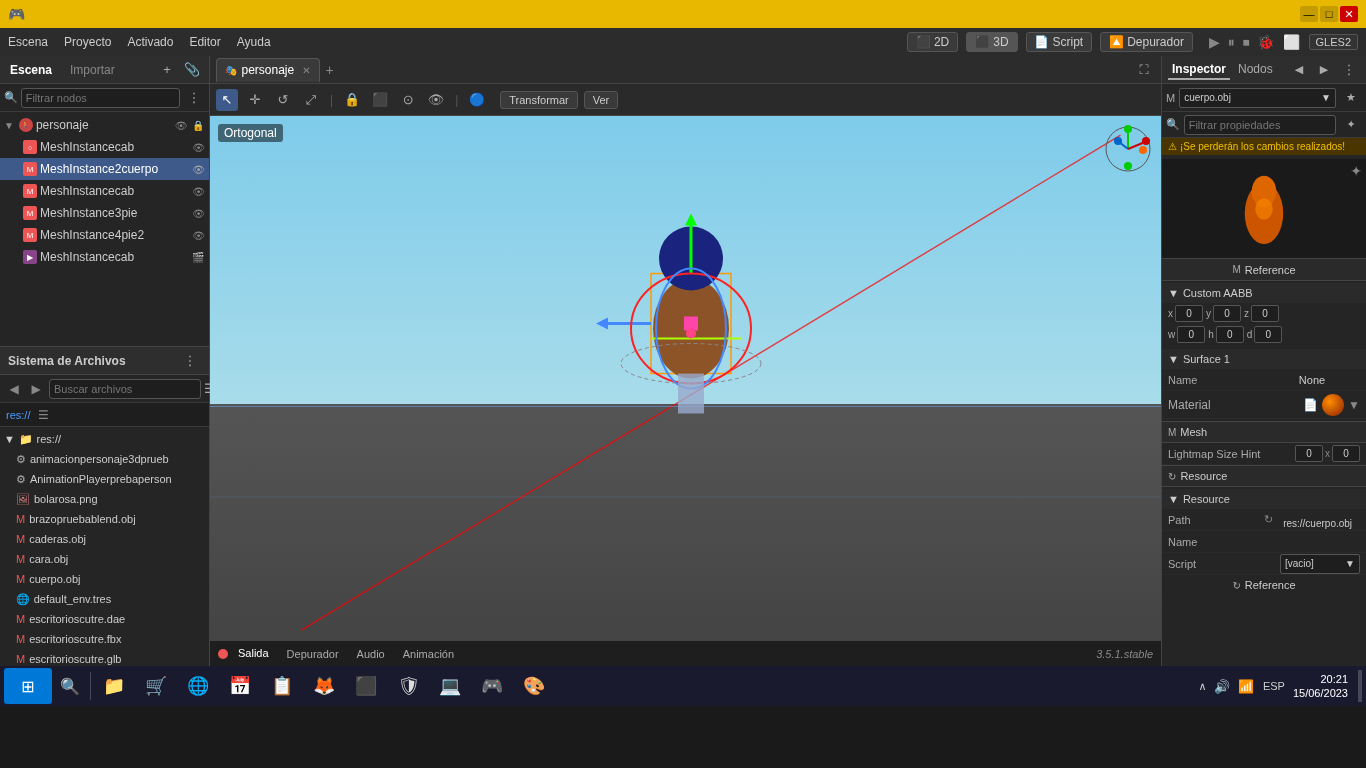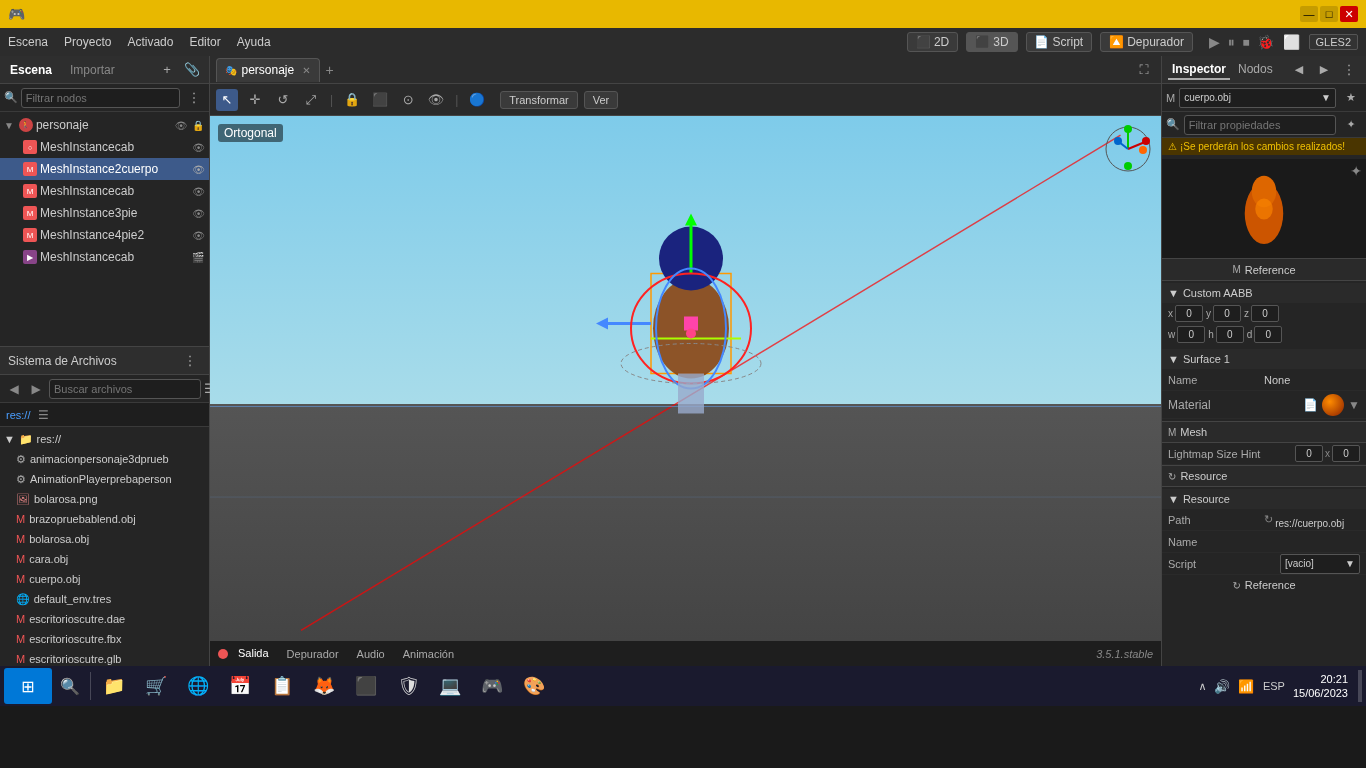--- a/index.html
+++ b/index.html
@@ -57,21 +57,21 @@
 
     
     #files-panel {
       height: 320px; border-top: 1px solid #444; display: flex; flex-direction: column;
       background: #252525;
     }
     #files-header {
       height: 28px; background: #2e2e2e; border-bottom: 1px solid #444;
       display: flex; align-items: center; padding: 0 8px; gap: 6px; justify-content: space-between;
     }
-    #files-header .title { color: #ccc; font-size: 12px; font-weight: normal; }
+    #files-header .title { color: #ccc; font-size: 12px; font-weight: bold; }
     .files-toolbar {
       height: 28px; background: #252525; border-bottom: 1px solid #3a3a3a;
       display: flex; align-items: center; padding: 0 4px; gap: 3px;
     }
     .files-content { flex: 1; overflow-y: auto; padding: 2px 0; }
     .file-item {
       height: 20px; display: flex; align-items: center; padding: 0 4px;
       cursor: pointer; gap: 4px; font-size: 11px; color: #ccc;
     }
     .file-item.folder { color: #ccc; }
@@ -149,21 +149,21 @@
     .prop-section { padding: 2px 0; }
     .prop-section-header {
       height: 20px; display: flex; align-items: center; padding: 0 6px;
       background: #2a2a2a; font-size: 11px; color: #ccc; gap: 4px; cursor: pointer;
     }
     .prop-row {
       height: 22px; display: flex; align-items: center; padding: 0 6px;
       font-size: 11px; border-bottom: 1px solid #2a2a2a;
     }
     .prop-label { color: #aaa; flex: 1; }
-    .prop-value { color: #ccc; flex: 1; text-align: left; }
+    .prop-value { color: #ccc; flex: 1; text-align: center; }
     .prop-row-coords { display: flex; align-items: center; padding: 2px 6px; gap: 3px; flex-wrap: wrap; }
     .coord-group { display: flex; align-items: center; gap: 2px; }
     .coord-label { color: #aaa; font-size: 10px; }
     .coord-input {
       width: 28px; height: 17px; background: #1e1e1e; border: 1px solid #555;
       border-radius: 2px; color: #ccc; font-size: 10px; text-align: center; padding: 0 2px;
     }
     .warning-bar {
       background: #4a3500; color: #f0c000; font-size: 10px; padding: 3px 6px;
       display: flex; align-items: center; gap: 3px;
@@ -377,21 +377,21 @@
         <div class="file-item" style="padding-left:16px;">
           <span style="color:#e88;">🖼</span>
           <span>bolarosa.png</span>
         </div>
         <div class="file-item" style="padding-left:16px;">
           <span style="color:#e55;">M</span>
           <span>brazopruebablend.obj</span>
         </div>
         <div class="file-item" style="padding-left:16px;">
           <span style="color:#e55;">M</span>
-          <span>bolarosa.obj</span>
+          <span>caderas.obj</span>
         </div>
         <div class="file-item" style="padding-left:16px;">
           <span style="color:#e55;">M</span>
           <span>cara.obj</span>
         </div>
         <div class="file-item" style="padding-left:16px;">
           <span style="color:#e55;">M</span>
           <span>cuerpo.obj</span>
         </div>
         <div class="file-item" style="padding-left:16px;">

